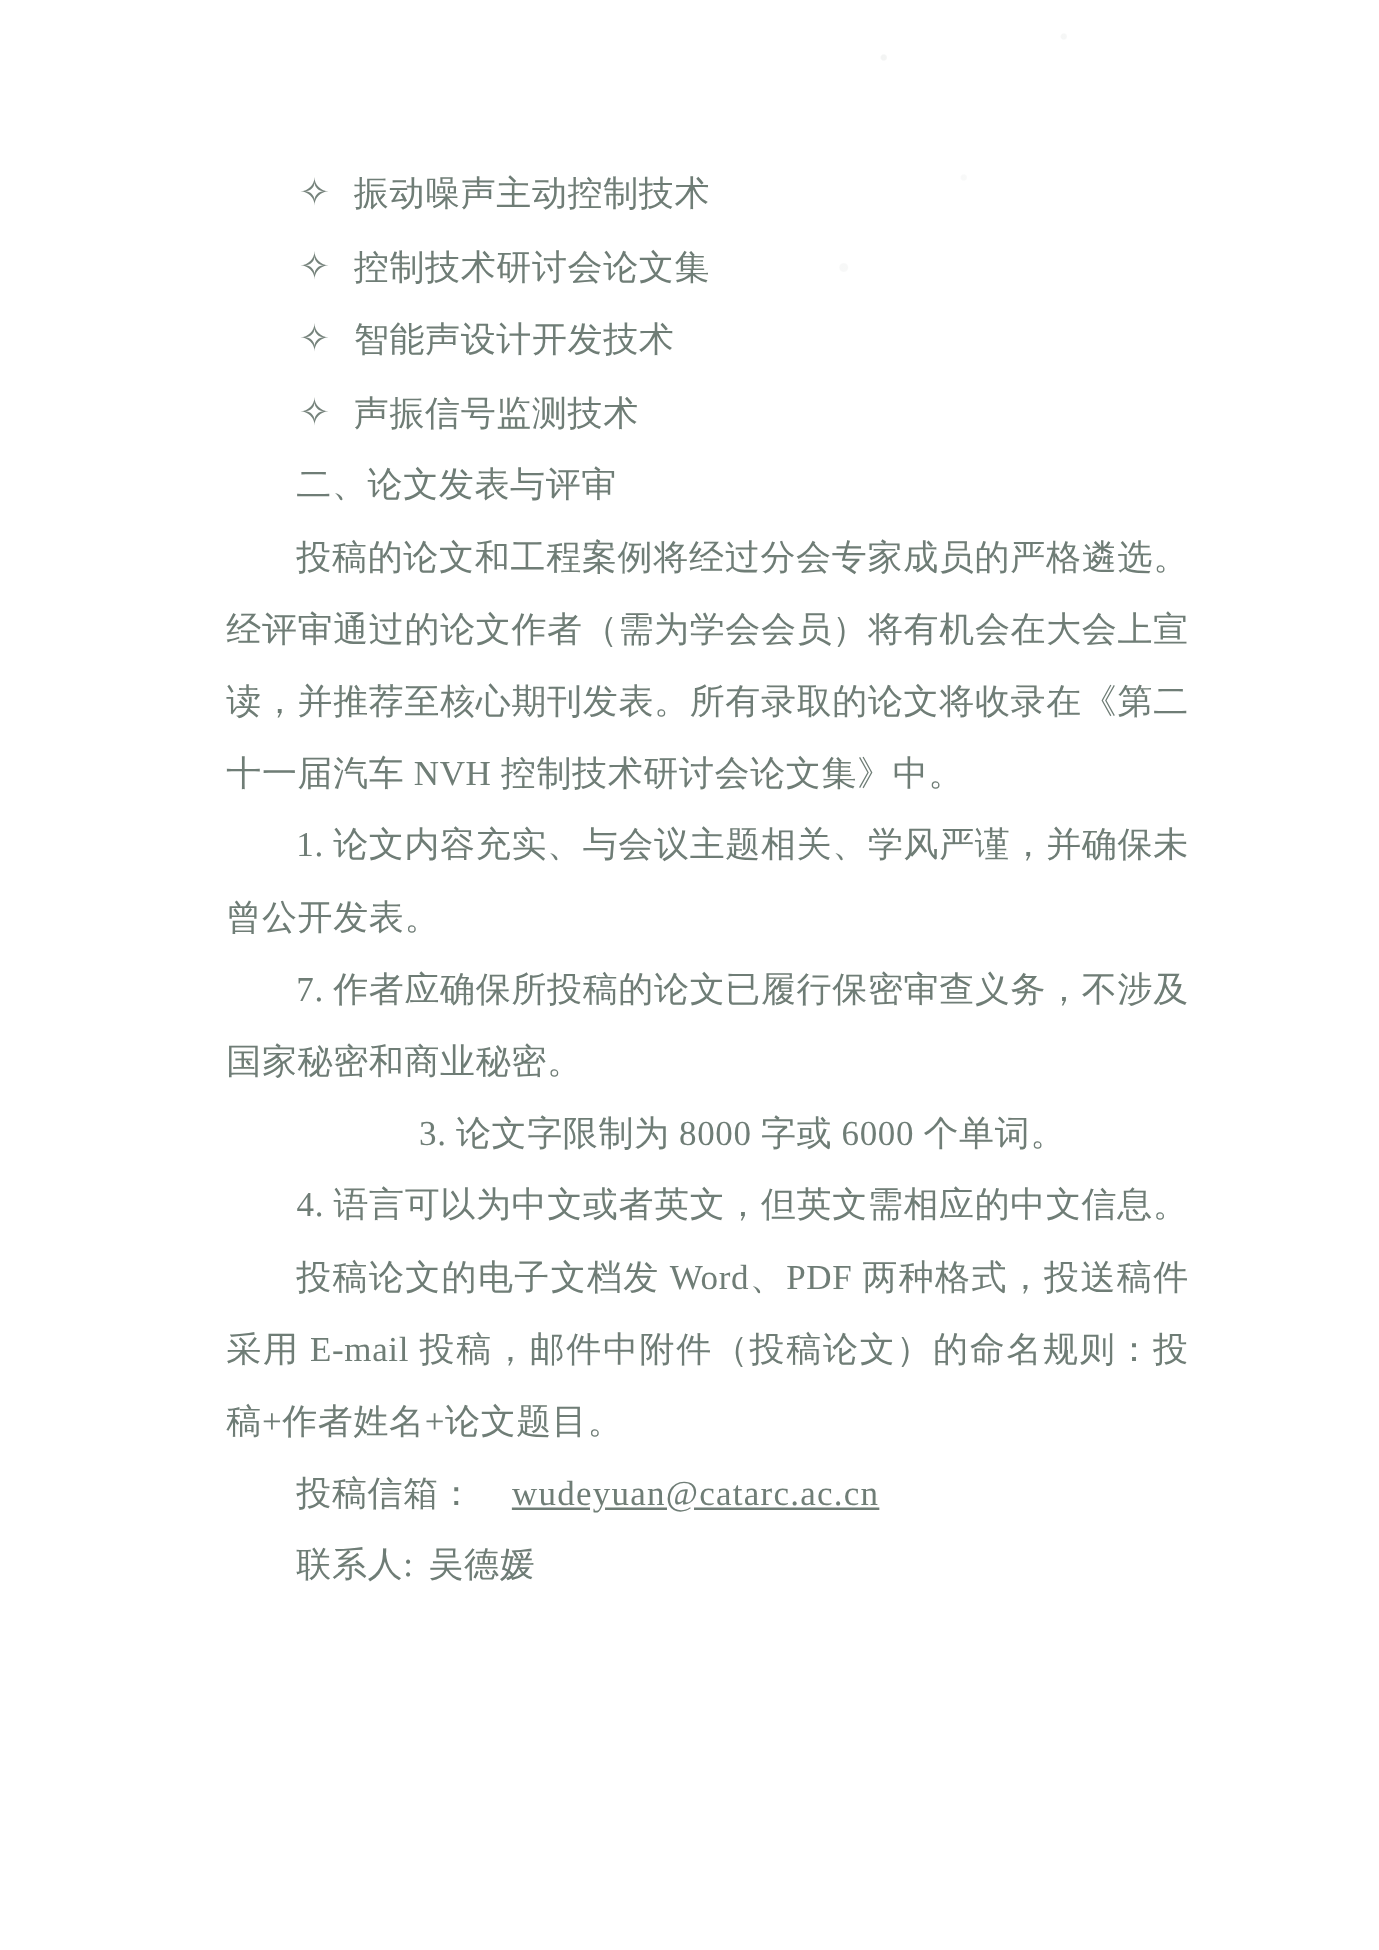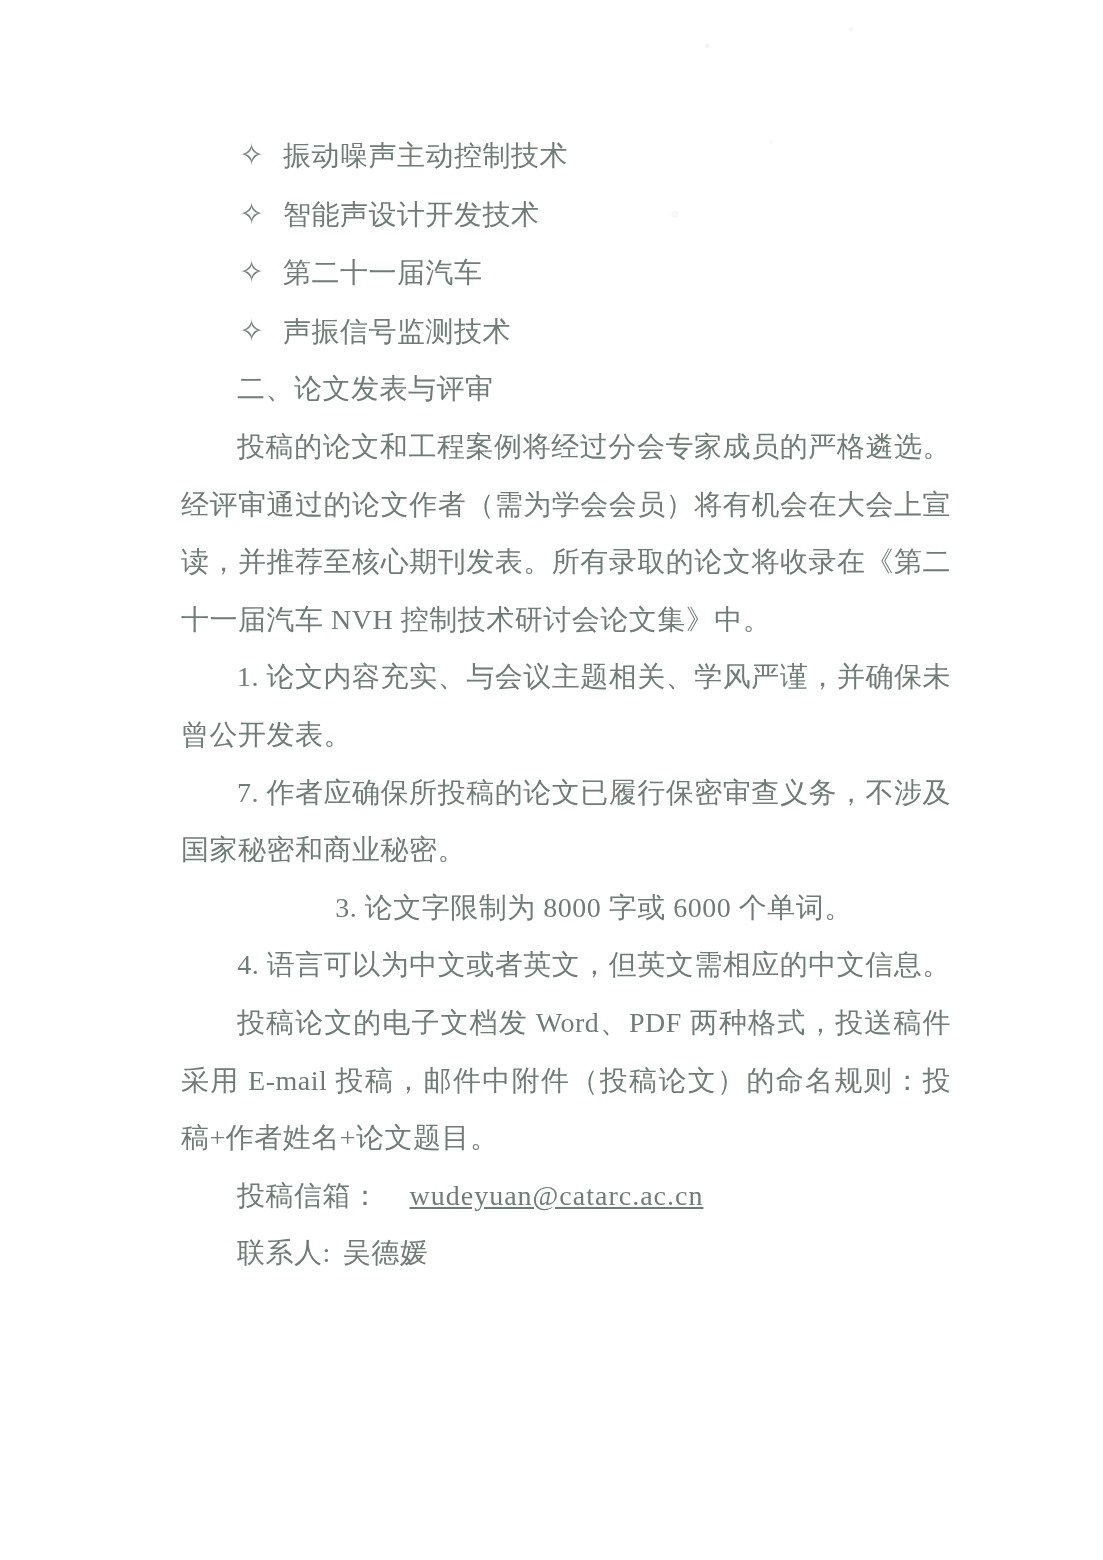--- a/index.html
+++ b/index.html
@@ -79,24 +79,24 @@
 <div class="page">
   <div class="scan-noise"></div>
 
   <div class="doc">
 
     <ul class="topics">
       <li>
         <span class="bullet">✧</span><span>振动噪声主动控制技术</span>
       </li>
       <li>
-        <span class="bullet">✧</span><span>智能声设计开发技术</span>
+        <span class="bullet">✧</span><span>控制技术研讨会论文集</span>
       </li>
       <li>
-        <span class="bullet">✧</span><span>第二十一届汽车</span>
+        <span class="bullet">✧</span><span>智能声设计开发技术</span>
       </li>
       <li>
         <span class="bullet">✧</span><span>声振信号监测技术</span>
       </li>
     </ul>
 
     <p class="heading">二、论文发表与评审</p>
 
     <p class="para">投稿的论文和工程案例将经过分会专家成员的严格遴选。经评审通过的论文作者（需为学会会员）将有机会在大会上宣读，并推荐至核心期刊发表。所有录取的论文将收录在《第二十一届汽车 NVH 控制技术研讨会论文集》中。</p>
 

